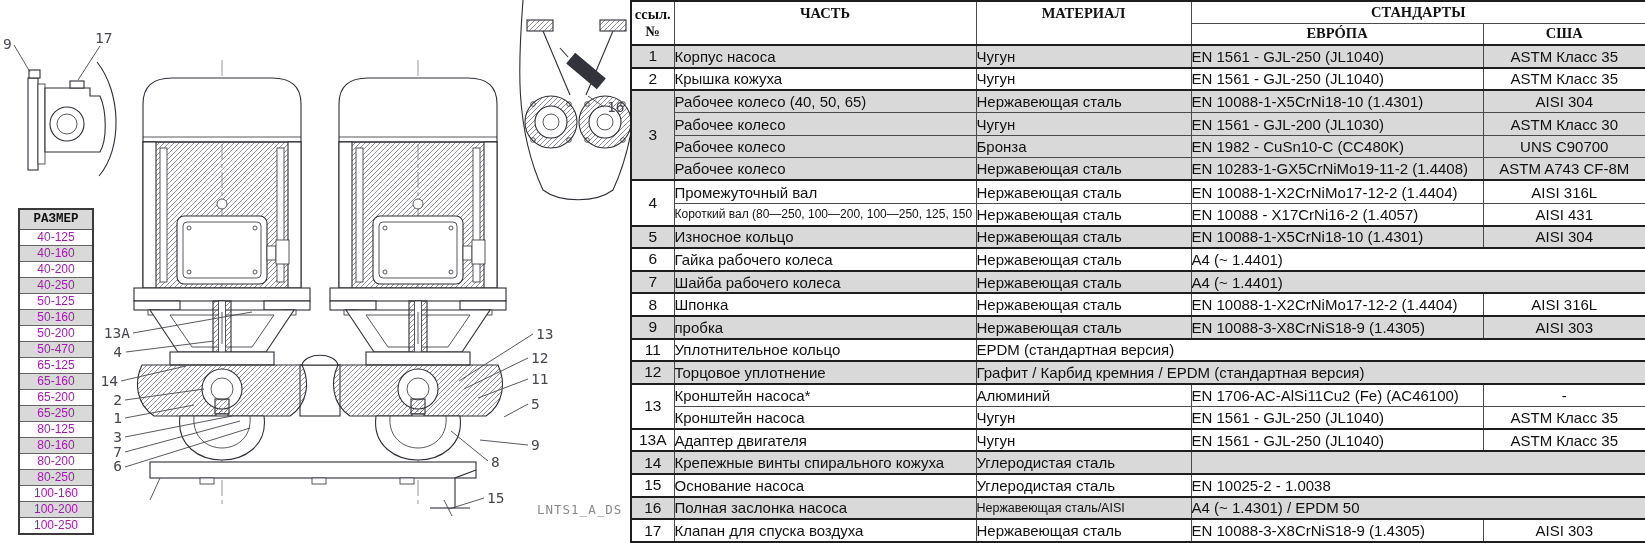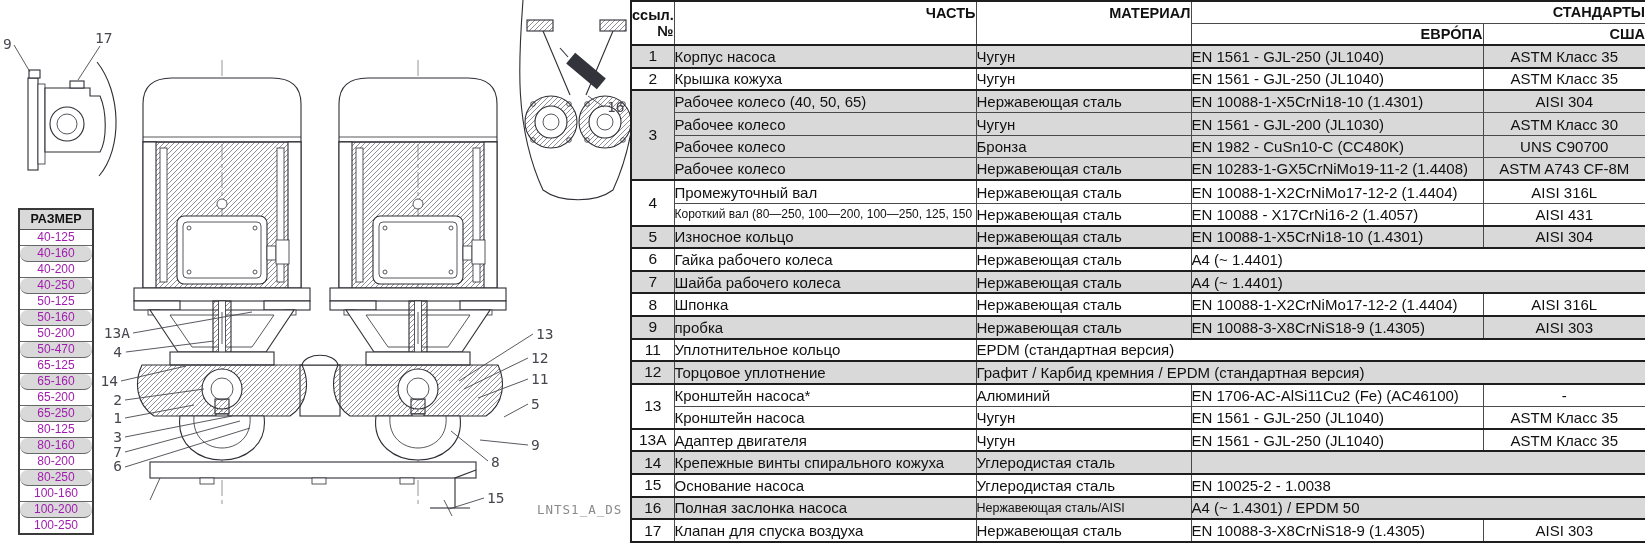--- a/index.html
+++ b/index.html
@@ -15,32 +15,32 @@
   .fwt{fill:#fff;stroke:#2e2e36;stroke-width:.8;}
   .fh{fill:url(#hatch);stroke:#2e2e36;stroke-width:1.1;}
   .cl{stroke:#8a8a92;stroke-width:.9;stroke-dasharray:16 4 4 4;fill:none;}
   .ld{stroke:#46464e;stroke-width:.9;fill:none;}
   .co{font:14.5px "DejaVu Sans Mono",monospace;fill:#46464e;}
   .wm{font:12.5px "DejaVu Sans Mono",monospace;fill:#8a8a8a;letter-spacing:1px;}
 
   
   .size-table{position:absolute;left:18px;top:208px;width:72px;border:2px solid #3a3a3a;background:#fff;}
   .size-header{height:19px;line-height:19px;text-align:center;font-weight:bold;font-size:12.5px;
-    background:#d9d9d9;border-bottom:1px solid #555;color:#111;}
+    background:#d9d9d9;border-bottom:1px solid #555;color:#111;font-family:Liberation Mono, monospace;}
   .size-row{height:15px;line-height:15px;text-align:center;font-size:12px;color:#a21caf;border-bottom:1px solid #666;}
   .size-row:last-child{border-bottom:none;}
-  .size-row.alt{background:#d9d9d9;border-radius:8px;}
+  .size-row.alt{background:#d9d9d9;}
 
   
   .table-panel{width:1015px;height:543px;flex:0 0 1015px;}
   table.parts{border-collapse:collapse;width:1015px;height:543px;table-layout:fixed;
     border:2px solid #1e1e1e;}
   table.parts th,table.parts td{border:1px solid #4a4a4a;overflow:hidden;white-space:nowrap;
     color:#111;padding:0;}
-  table.parts th{font-size:14.5px;font-weight:bold;text-align:right;vertical-align:middle;background:#fff;}
+  table.parts th{font-size:14.5px;font-weight:bold;text-align:center;vertical-align:middle;background:#fff;font-family:Liberation Serif, serif;}
   table.parts th.top{vertical-align:top;padding-top:3px;}
   thead tr{height:22px;}
   tbody tr{height:21px;}
   td.c-ref{text-align:center;font-size:15.5px;}
   td.c-part,td.c-mat,td.c-eu{text-align:left;padding:0 4px 0 8px;font-size:15px;}
   td.c-usa{text-align:center;padding:0 4px 0 8px;font-size:15px;}
   td.small{font-size:12px;padding-left:6px;}
   td.small2{font-size:12.5px;padding-left:6px;}
   tr.shaded td{background:#d9d9d9;}
   tr.gstart td{border-top:2px solid #1e1e1e;}

